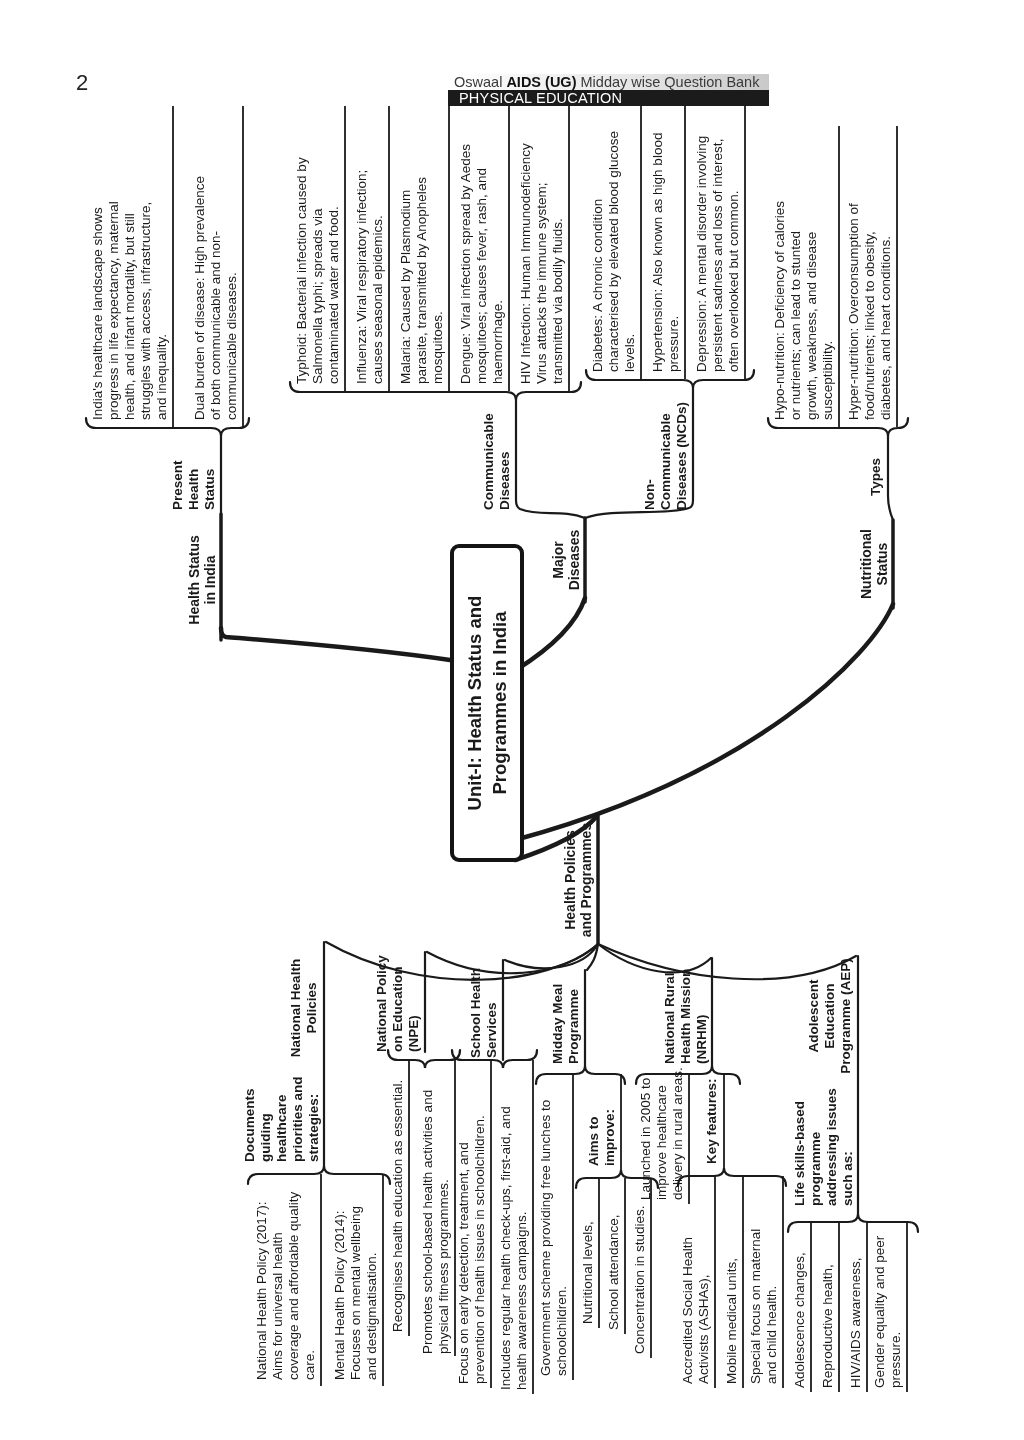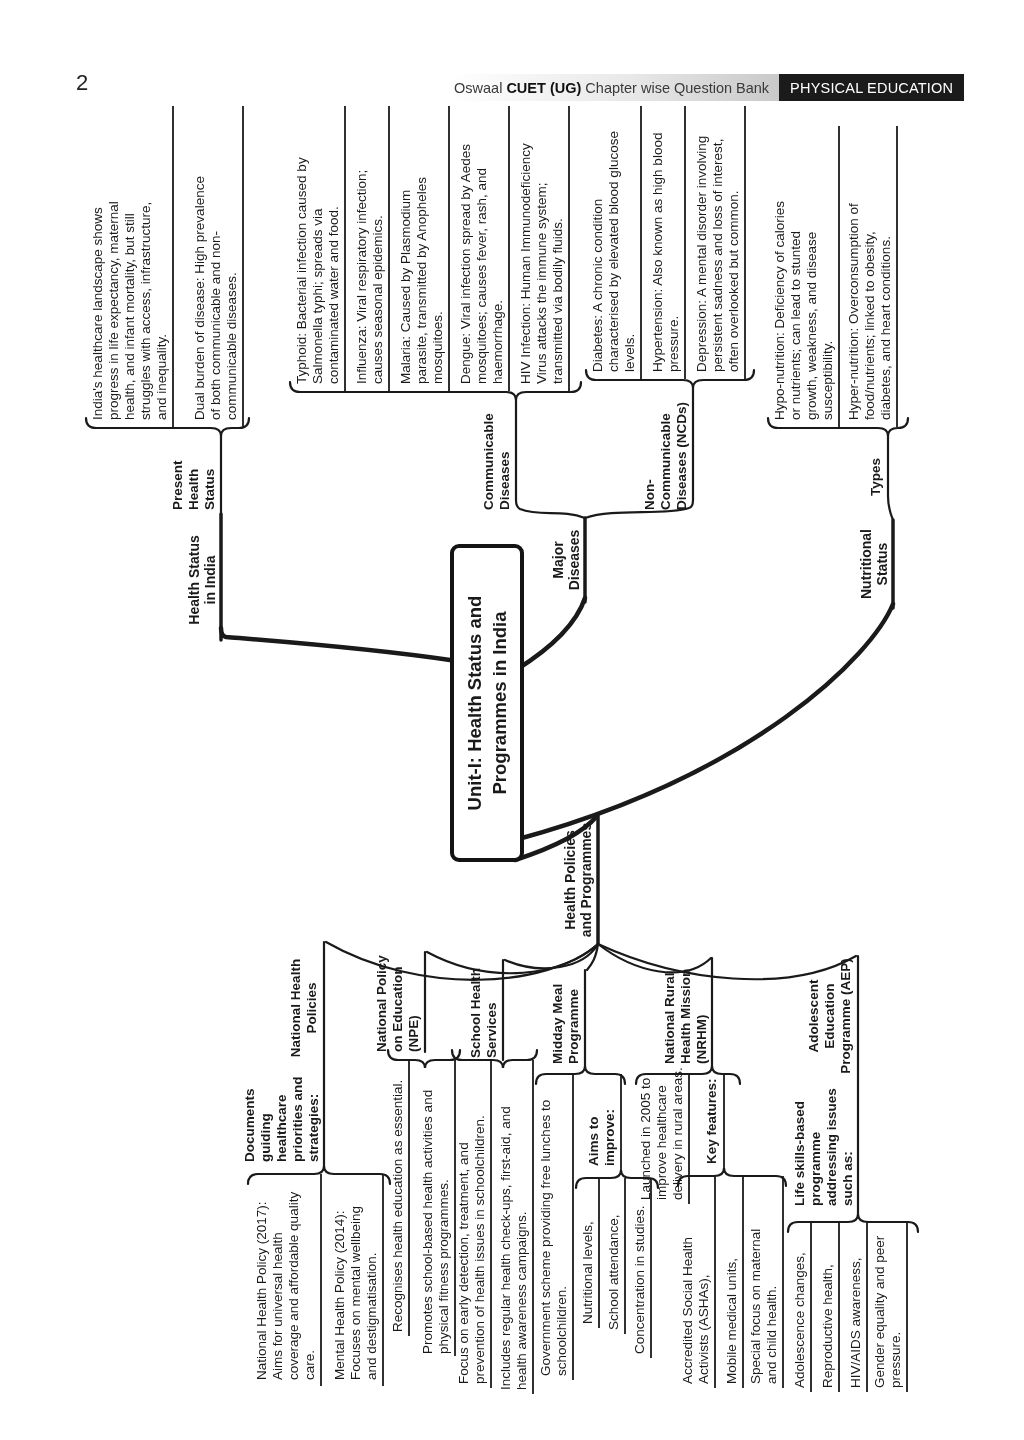--- a/index.html
+++ b/index.html
@@ -1,19 +1,19 @@
 <!DOCTYPE html>
 <html><head>
 <meta charset="utf-8">
 <style>
   html,body{margin:0;padding:0;}
   body{width:1024px;height:1440px;background:#ffffff;overflow:hidden;position:relative;
        font-family:"Liberation Sans", sans-serif;color:#1a1a1a;}
   .pagenum{position:absolute;left:76px;top:70px;font-size:22px;color:#222;}
-  .header-bar{position:absolute;left:448px;top:74px;height:27px;display:flex;align-items:stretch;z-index:5;}
+  .header-bar{position:absolute;left:448px;top:74px;height:27px;display:flex;align-items:stretch;z-index:5;flex-direction:column;}
   .header-plain{background:linear-gradient(90deg,#ffffff 0%,#e8e8e8 55%,#c9c9c9 100%);
        display:flex;align-items:center;padding:0 10px 0 6px;font-size:14.5px;color:#3a3a3a;white-space:pre;}
   .header-plain .brand{font-weight:bold;color:#111;}
   .header-badge{background:#1b1b1b;color:#ffffff;font-weight:normal;font-size:14.5px;
        display:flex;align-items:center;padding:0 11px;letter-spacing:.2px;}
   
   .map{position:absolute;left:0;top:0;width:1440px;height:1024px;
        transform:rotate(-90deg) translate(-1440px,0);transform-origin:0 0;}
   .map svg{position:absolute;left:0;top:0;}
   .t{position:absolute;font-size:13.5px;line-height:16px;white-space:pre;color:#1a1a1a;}
@@ -28,21 +28,21 @@
   .md{stroke-width:3.5;stroke-linecap:round;}
   .tn{stroke-width:2.2;stroke-linecap:round;}
   .u{stroke-width:1.8;stroke-linecap:butt;}
 </style>
 </head>
 <body>
 
 <div class="pagenum">2</div>
 
 <div class="header-bar">
-  <div class="header-plain"><span>Oswaal </span><span class="brand">CUET (UG)</span><span> Chapter wise Question Bank</span></div>
+  <div class="header-plain"><span>Oswaal </span><span class="brand">AIDS (UG)</span><span> Midday wise Question Bank</span></div>
   <div class="header-badge">PHYSICAL EDUCATION</div>
 </div>
 
 <div class="map">
   <svg width="1440" height="1024" viewBox="0 0 1440 1024">
 
     <path class="tk" d="M 780,450 C 792,368 798,288 803,226 Q 804,221 812,221"></path>
     <path class="md" d="M 800,221 L 926,221"></path>
     <path class="tk" d="M 770,516 C 795,556 818,577 842,585"></path>
     <path class="md" d="M 838,585 L 922,585"></path>

